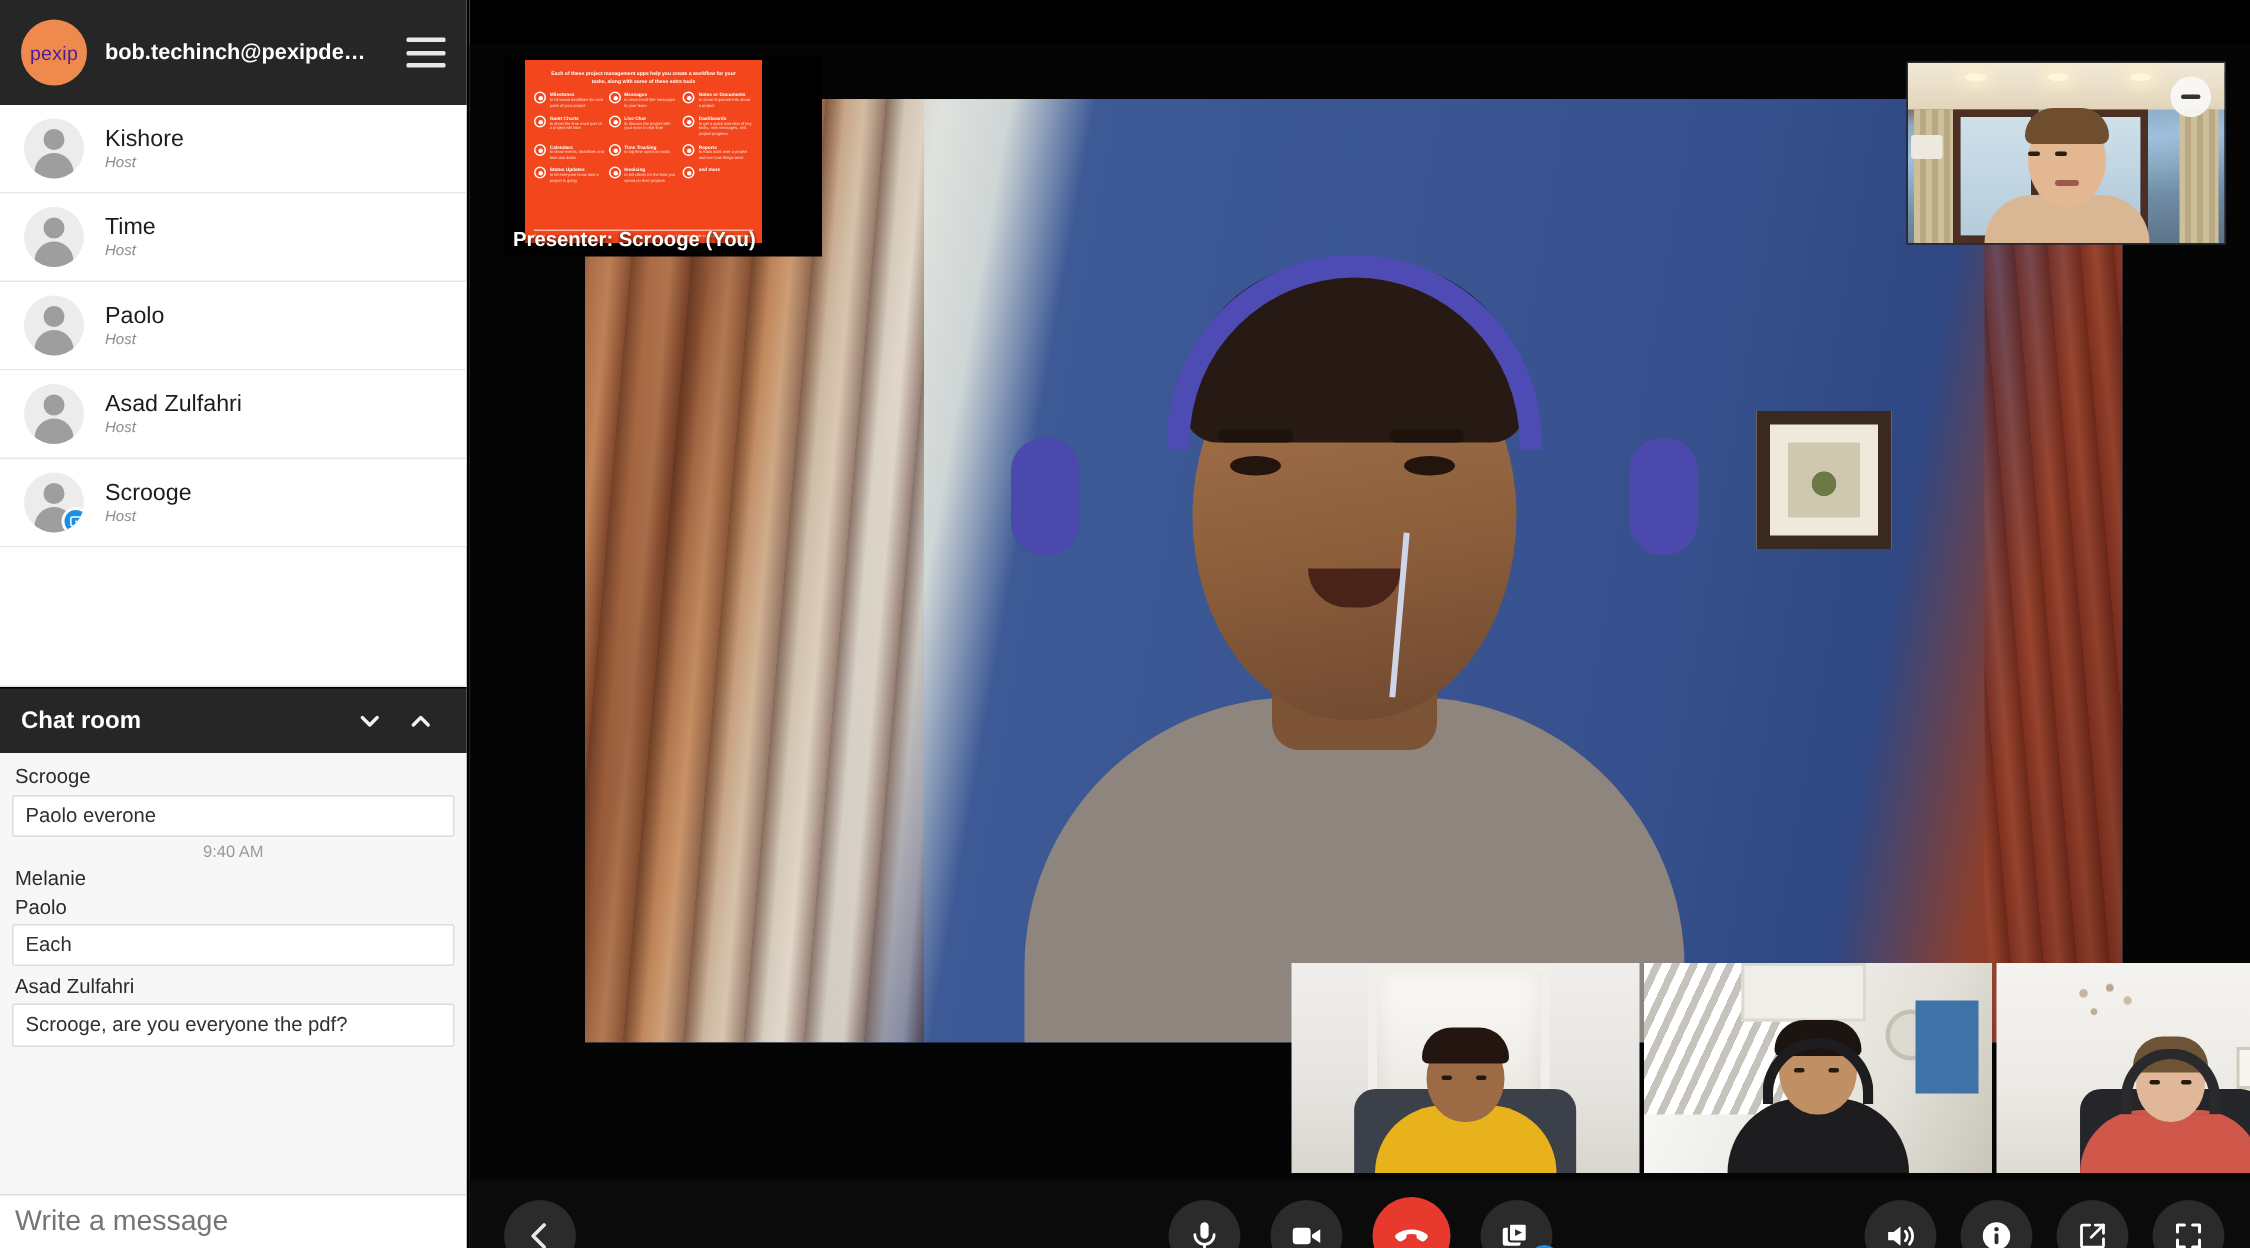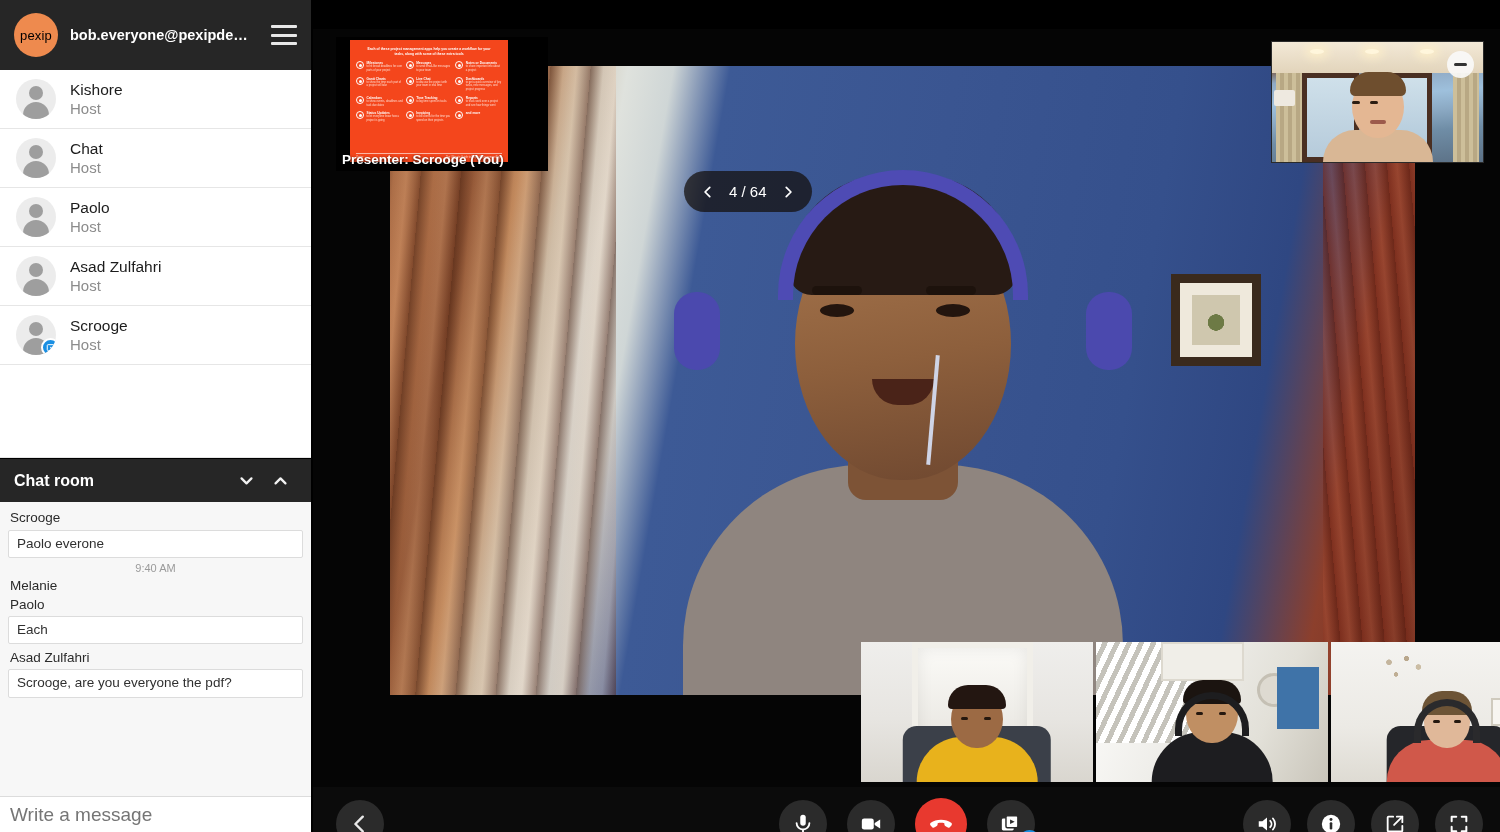--- a/index.html
+++ b/index.html
@@ -17,21 +17,21 @@
     display:flex; flex-direction:column; position:relative;
     border-right:2px solid #000; flex:0 0 313px;
   }
   .side-header {
     height:70px; background:#262626; display:flex; align-items:center;
     padding:0 14px; gap:12px; flex:0 0 70px;
   }
   .logo {
     width:44px; height:44px; border-radius:50%; background:#ee8a4e;
     display:flex; align-items:center; justify-content:center;
-    font-size:13px; letter-spacing:.2px; color:#000000; font-weight:400;
+    font-size:13px; letter-spacing:.2px; color:#4c1d95; font-weight:400;
     flex:0 0 44px;
   }
   .acct-email {
     flex:1; font-size:14.5px; font-weight:bold; color:#fff;
     white-space:nowrap; overflow:hidden;
   }
   .hamburger { width:26px; height:20px; display:flex; flex-direction:column;
     justify-content:space-between; flex:0 0 26px; cursor:pointer; }
   .hamburger i { display:block; height:3px; background:#e8e8e8; border-radius:1px; }
 
@@ -50,21 +50,21 @@
   .avatar .body { position:absolute; left:50%; top:23px; transform:translateX(-50%);
     width:26px; height:18px; border-radius:13px 13px 4px 4px; background:#9e9e9e; }
   .pres-badge {
     position:absolute; right:-4px; bottom:-2px; width:19px; height:19px;
     border-radius:50%; background:#1a8fe3; border:2px solid #fff;
     display:flex; align-items:center; justify-content:center;
   }
   .pres-badge svg { width:10px; height:10px; display:block; }
   .pmeta { display:flex; flex-direction:column; gap:1px; }
   .pname { font-size:15.5px; color:#1c1c1c; line-height:1.15; }
-  .prole { font-size:15px; color:#8c8c8c; line-height:1.15; }
+  .prole { font-size:10px; color:#8c8c8c; line-height:1.15;font-style:italic; }
 
   .plist-filler { flex:1; background:#fff; border-bottom:1px solid #e6e6e6; }
 
   
   .chat-header {
     height:44px; background:#262626; display:flex; align-items:center;
     padding:0 14px; flex:0 0 44px; border-top:1px solid #000;
   }
   .chat-title { flex:1; font-size:16px; font-weight:bold; color:#fff; }
   .chev-btn { width:34px; height:34px; display:flex; align-items:center;
@@ -285,21 +285,21 @@
 <body>
 
 <div id="app">
 
   <aside id="sidebar">
 
     <div class="side-header">
       <div class="logo">
         <span>pexip</span>
       </div>
-      <div class="acct-email">bob.everyone@pexipde…</div>
+      <div class="acct-email">bob.techinch@pexipde…</div>
       <div class="hamburger">
         <i></i>
         <i></i>
         <i></i>
       </div>
     </div>
 
     <div class="plist" id="participant-list">
         <div class="prow">
           <div class="avatar">
@@ -310,21 +310,21 @@
             <span class="pname">Kishore</span>
             <span class="prole">Host</span>
           </div>
         </div>
         <div class="prow">
           <div class="avatar">
             <span class="head"></span>
             <span class="body"></span>
           </div>
           <div class="pmeta">
-            <span class="pname">Chat</span>
+            <span class="pname">Time</span>
             <span class="prole">Host</span>
           </div>
         </div>
         <div class="prow">
           <div class="avatar">
             <span class="head"></span>
             <span class="body"></span>
           </div>
           <div class="pmeta">
             <span class="pname">Paolo</span>
@@ -504,33 +504,20 @@
             </div>
           </div>
         <div class="slide-foot">
           <span>Zapier</span>
           <span>The Ultimate Guide to Project Management Apps</span>
         </div>
       </div>
       <div class="pres-label">Presenter: Scrooge (You)</div>
     </div>
 
-    <div class="pager">
-      <div class="pager-btn">
-        <svg viewBox="0 0 24 24" fill="none" stroke="#fff" stroke-width="3" stroke-linecap="round" stroke-linejoin="round">
-            <polyline points="15,4 7,12 15,20"></polyline>
-          </svg>
-      </div>
-      <div class="pager-count">4 / 64</div>
-      <div class="pager-btn">
-        <svg viewBox="0 0 24 24" fill="none" stroke="#fff" stroke-width="3" stroke-linecap="round" stroke-linejoin="round">
-            <polyline points="9,4 17,12 9,20"></polyline>
-          </svg>
-      </div>
-    </div>
 
     <div class="selfview">
       <div class="sv-bg"></div>
       <div class="sv-ceiling"></div>
       <div class="sv-light" style="left:18%"></div>
       <div class="sv-light" style="left:44%"></div>
       <div class="sv-light" style="left:70%"></div>
       <div class="sv-curt" style="left:2%"></div>
       <div class="sv-curt" style="right:2%"></div>
       <div class="sv-doorL"></div>

